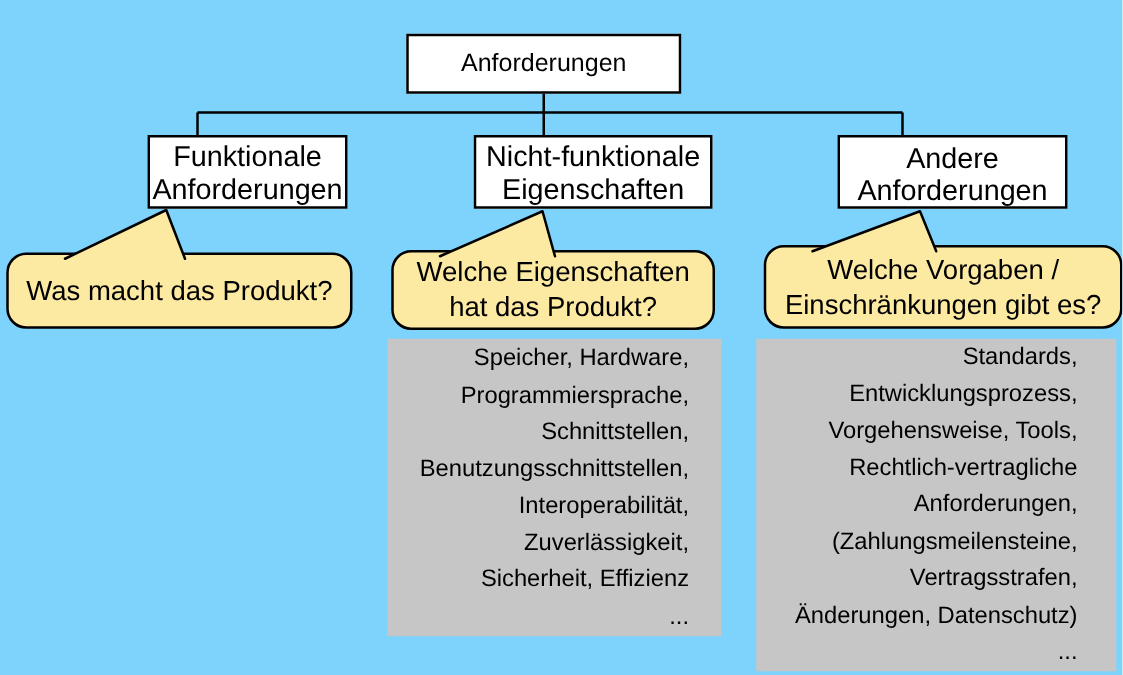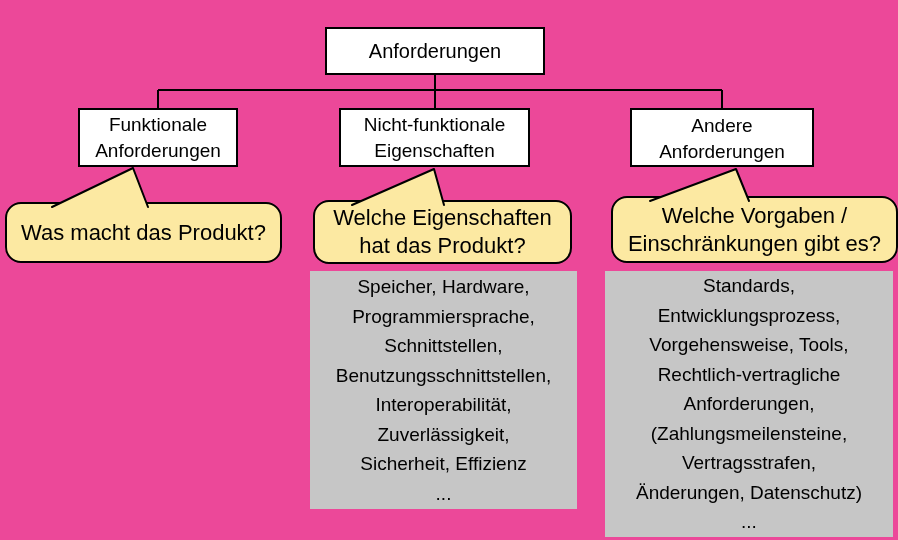--- a/index.html
+++ b/index.html
@@ -1,50 +1,50 @@
 <!DOCTYPE html>
 <html style="--callout: #FCE9A2; --gray: #C6C6C6; --line: #000000;"><head>
 <meta charset="utf-8">
 <style>
   html,body{margin:0;padding:0;background:#ffffff;}
   #canvas{
     position:relative;
     width:898px;height:540px;
-    background:#ec4899;
+    background:#7dd3fc;
     font-family:"Liberation Sans", sans-serif;
     color:#000;
     overflow:hidden;
   }
   .node{
     position:absolute;
     background:#ffffff;
     border:2px solid var(--line,#000);
     display:flex;align-items:center;justify-content:center;
     text-align:center;
     white-space:pre-line;
     box-sizing:border-box;
   }
   .root-node{font-size:20px;line-height:26px;}
-  .child-node{font-size:19px;line-height:26px;}
+  .child-node{font-size:23px;line-height:26px;margin-left:40px;}
   .callout{
     position:absolute;
     background:var(--callout,#FCE9A2);
     border:2px solid var(--line,#000);
     border-radius:16px;
     display:flex;align-items:center;justify-content:center;
     text-align:center;
     white-space:pre-line;
     font-size:22px;line-height:28px;
     box-sizing:border-box;
   }
   .examples{
     position:absolute;
     background:var(--gray,#C6C6C6);
     display:flex;align-items:center;justify-content:center;
-    text-align:center;
+    text-align:right;
     white-space:pre-line;
     font-size:19px;line-height:29.5px;
     box-sizing:border-box;
   }
   #overlay{
     position:absolute;left:0;top:0;width:898px;height:540px;
     pointer-events:none;
   }
   #overlay .wire{stroke:var(--line,#000);stroke-width:2;fill:none;}
   #overlay .tail{

